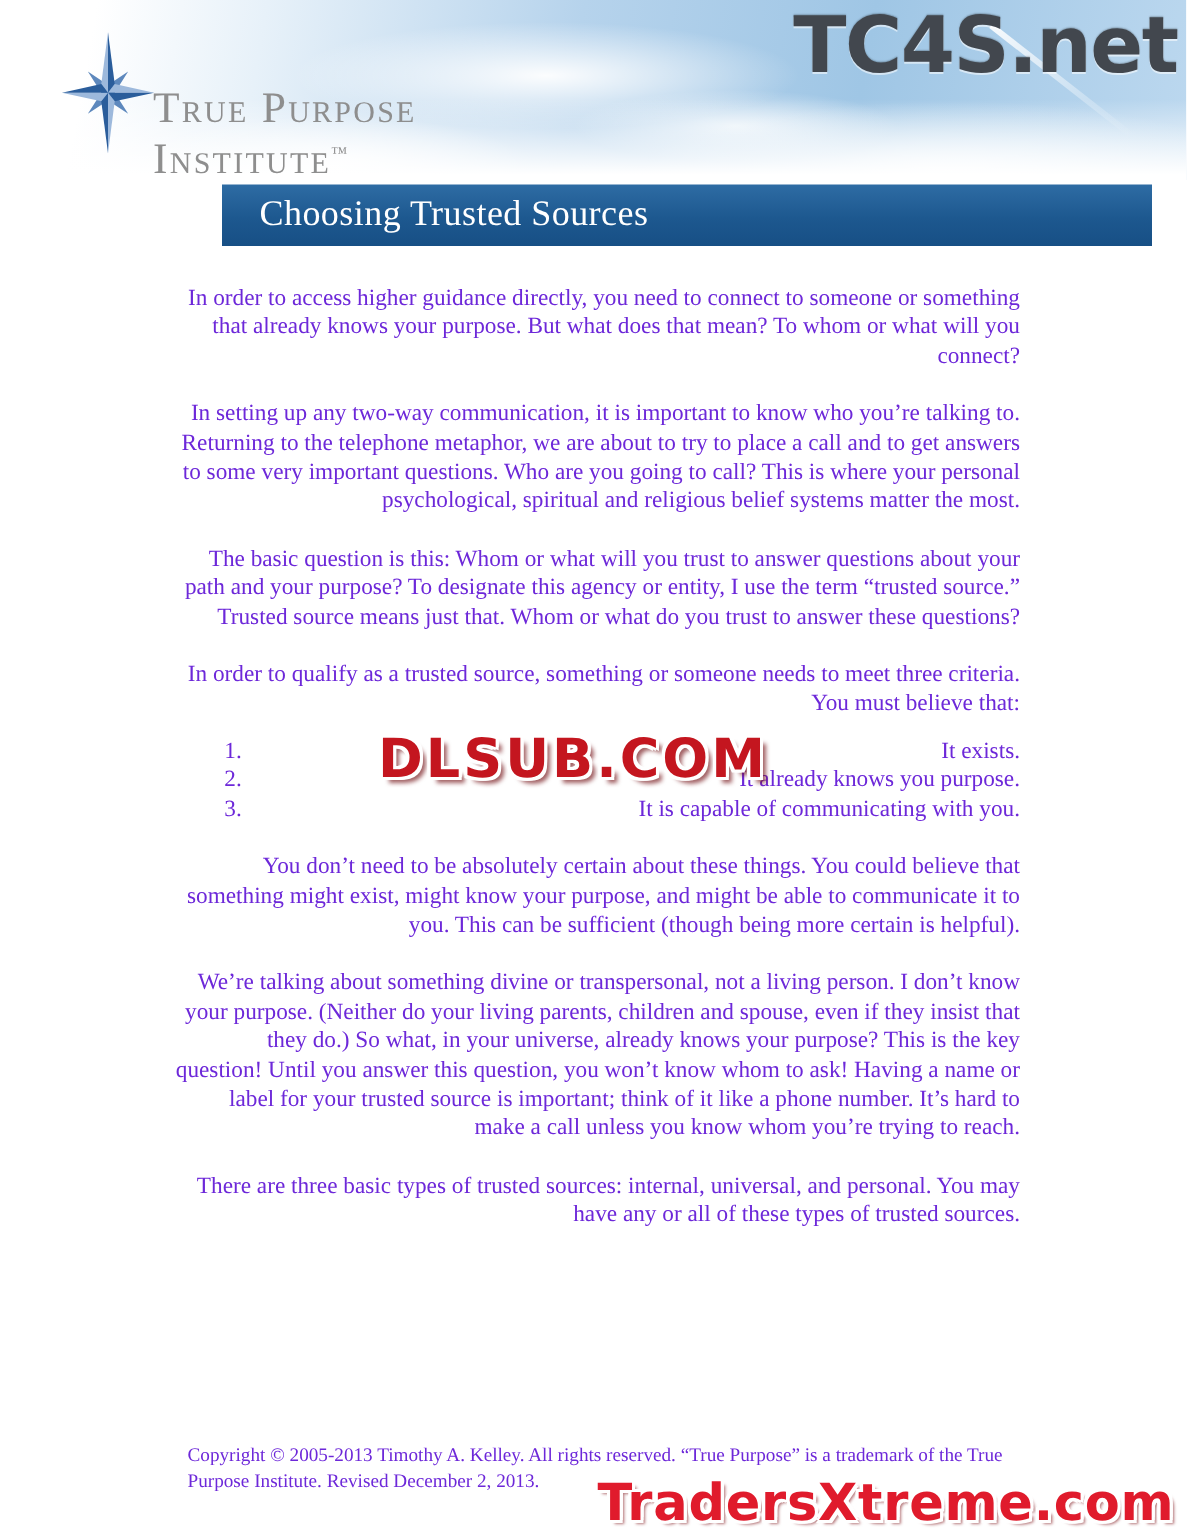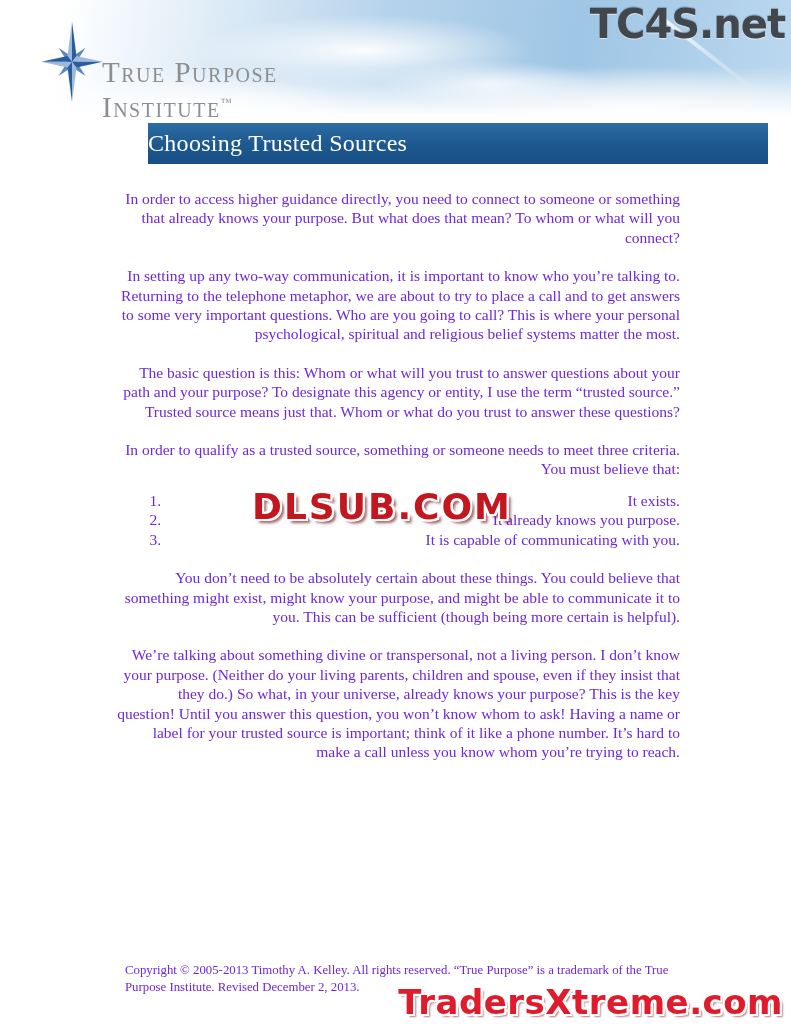--- a/index.html
+++ b/index.html
@@ -49,39 +49,40 @@
     white-space: nowrap;
   }
   .logo-line .tm { font-size: 11px; vertical-align: super; letter-spacing: 0; }
 
   
   .wm-tc4s {
     position: absolute;
     top: 1px; right: 6px;
     font-family: "DejaVu Sans", sans-serif;
     font-weight: bold;
-    font-size: 40px;
+    font-size: 52px;
     letter-spacing: -1px;
     color: #42474e;
     text-shadow: 0 1px 0 rgba(255,255,255,0.55), 0 -1px 1px rgba(0,0,0,0.25);
     z-index: 30;
   }
 
   
   .title-bar {
     position: absolute;
     top: 123px; left: 148px;
     width: 620px; height: 41px;
     background: linear-gradient(to bottom, #2e6ca4 0%, #1d588f 55%, #174f85 100%);
     display: flex; align-items: center;
   }
   .title-bar .title {
     color: #ffffff;
     font-family: "Liberation Serif", serif;
     font-size: 24px;
+    padding-left: 25px;
     letter-spacing: 0.3px;
   }
 
   
   .content {
     position: absolute;
     top: 189px; left: 117px;
     width: 563px;
     font-size: 15.5px;
     line-height: 19.4px;
@@ -178,20 +179,21 @@
     <p>In setting up any two-way communication, it is important to know who you’re talking to. Returning to the telephone metaphor, we are about to try to place a call and to get answers to some very important questions. Who are you going to call? This is where your personal psychological, spiritual and religious belief systems matter the most.</p>
     <p>The basic question is this: Whom or what will you trust to answer questions about your path and your purpose? To designate this agency or entity, I use the term “trusted source.” Trusted source means just that. Whom or what do you trust to answer these questions?</p>
     <p style="margin-bottom:12px;">In order to qualify as a trusted source, something or someone needs to meet three criteria. You must believe that:</p>
     <ol>
       <li>It exists.</li>
       <li>It already knows you purpose.</li>
       <li>It is capable of communicating with you.</li>
     </ol>
     <p>You don’t need to be absolutely certain about these things.  You could believe that something might exist, might know your purpose, and might be able to communicate it to you.  This can be sufficient (though being more certain is helpful).</p>
     <p>We’re talking about something divine or transpersonal, not a living person. I don’t know your purpose. (Neither do your living parents, children and spouse, even if they insist that they do.) So what, in your universe, already knows your purpose? This is the key question! Until you answer this question, you won’t know whom to ask! Having a name or label for your trusted source is important; think of it like a phone number. It’s hard to make a call unless you know whom you’re trying to reach.</p>
+    <p>There are three basic types of trusted sources: internal, universal, and personal. You may have any or all of these types of trusted sources.</p>
   </div>
 
   <div class="wm-dlsub">DLSUB.COM</div>
 
   <div class="footer">Copyright © 2005-2013 Timothy A. Kelley.  All rights reserved.  “True Purpose” is a trademark of the True Purpose Institute.  Revised December 2, 2013.</div>
 
   <div class="wm-traders">TradersXtreme.com</div>
 
 </div>
 

